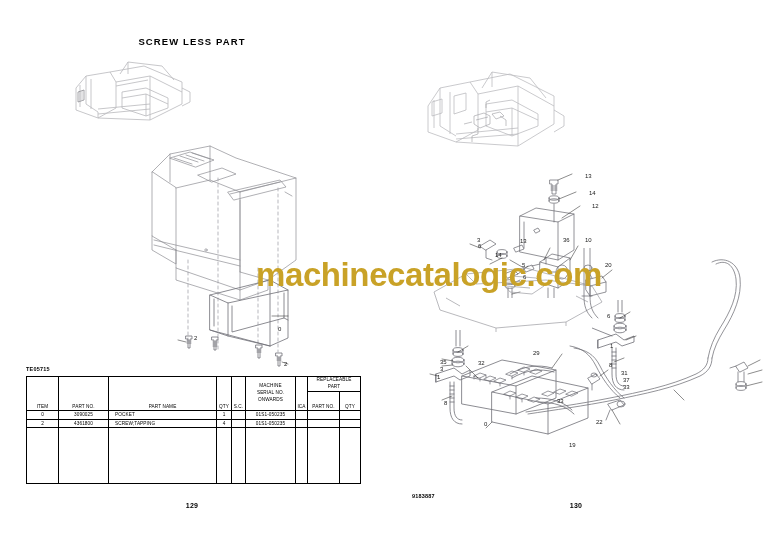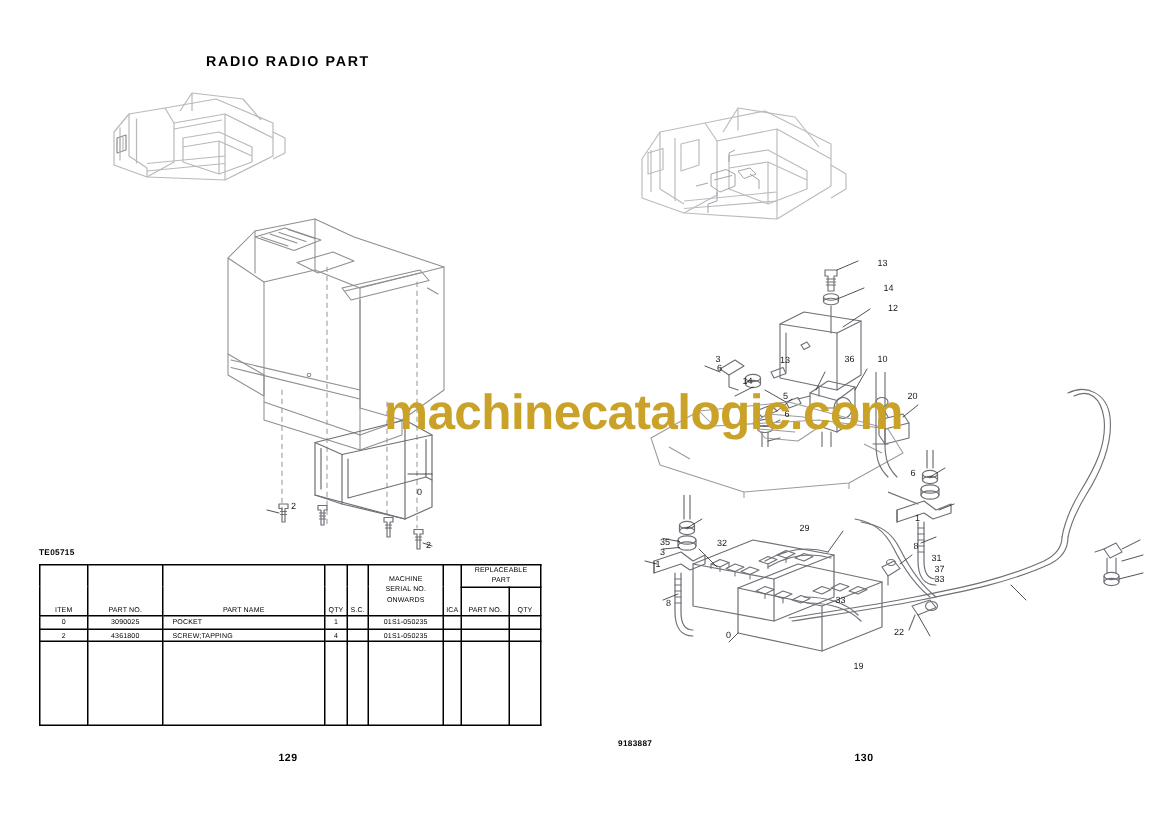--- a/index.html
+++ b/index.html
@@ -150,21 +150,21 @@
     font-family: "Liberation Sans", sans-serif;
     white-space: nowrap;
     z-index: 50;
   }
 </style>
 </head>
 <body>
 
 <div class="page" id="page-left">
 
-  <div class="page-title">RADIO RADIO PART</div>
+  <div class="page-title">SCREW LESS PART</div>
 
   <div class="draw" style="left:58px; top:52px;">
     <svg width="140" height="90" viewBox="0 0 140 90" fill="none" stroke="#b9b9bc" stroke-width="0.8" stroke-linejoin="round">
       <path d="M18 36 L28 24 L52 20 L58 30 L58 56 L40 66 L18 58 Z"></path>
       <path d="M28 24 L28 52 L40 60"></path>
       <path d="M22 33 L22 55"></path>
       <path d="M33 27 L33 57"></path>
       <path d="M40 66 L40 60"></path>
       <path d="M52 20 L86 14 L124 30 L124 52 L92 68 L40 66"></path>
       <path d="M58 30 L92 24 L124 40"></path>

